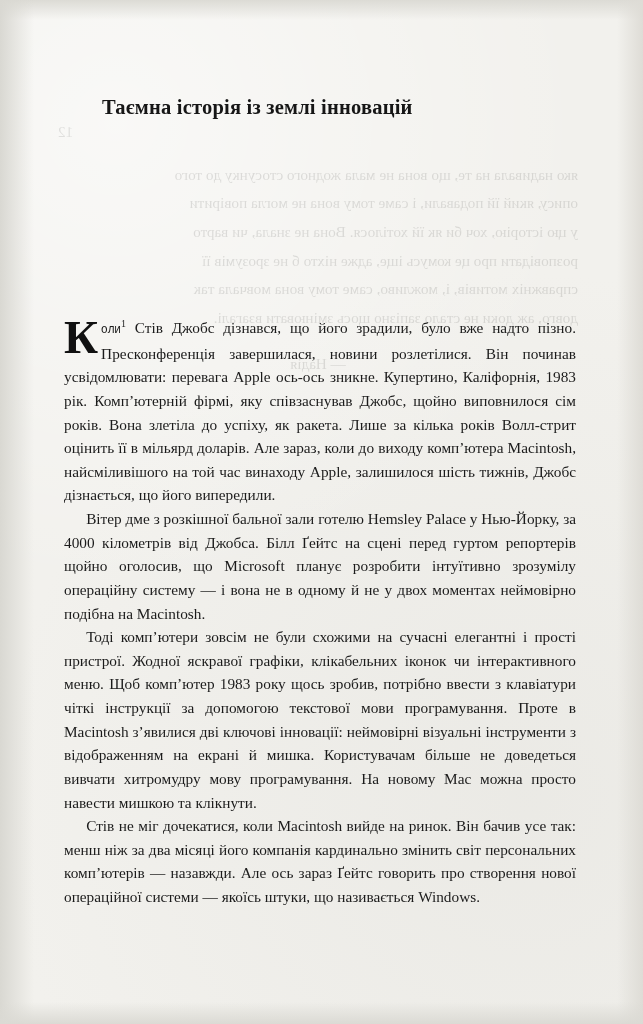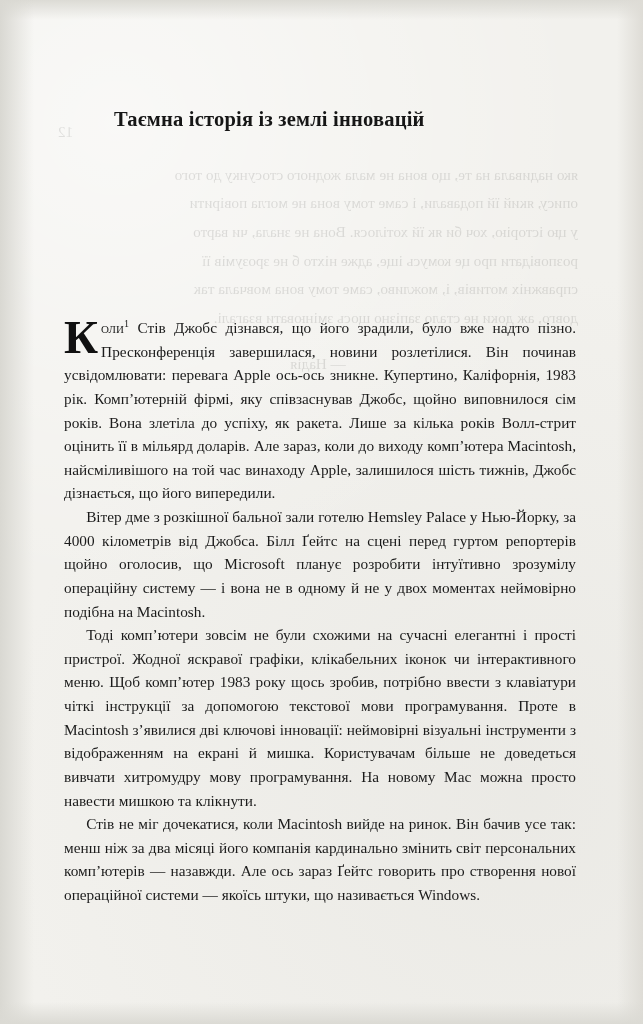--- a/index.html
+++ b/index.html
@@ -86,21 +86,21 @@
     position: absolute;
     left: 0; top: 0;
     width: 643px;
     height: 1024px;
   }
 
   h1.chapter-title {
     position: absolute;
     left: 102px;
     top: 96px;
-    margin: 12px;
+    margin: 0;
     width: 480px;
     font-family: "Liberation Serif", serif;
     font-weight: bold;
     font-size: 20.5px;
     letter-spacing: 0.2px;
     color: #161616;
   }
 
   .body-text {
     position: absolute;
@@ -125,20 +125,21 @@
     float: left;
     font-family: "Liberation Serif", serif;
     font-weight: bold;
     font-size: 47px;
     line-height: 0.84;
     margin: 2px 3px 0 0;
     color: #111;
   }
   .smallcaps-start {
     font-variant: small-caps;
+    font-family: Liberation Mono, monospace;
   }
   sup.footnote-ref {
     font-size: 0.66em;
     vertical-align: super;
     line-height: 0;
   }
 </style>
 </head>
 <body>
 

